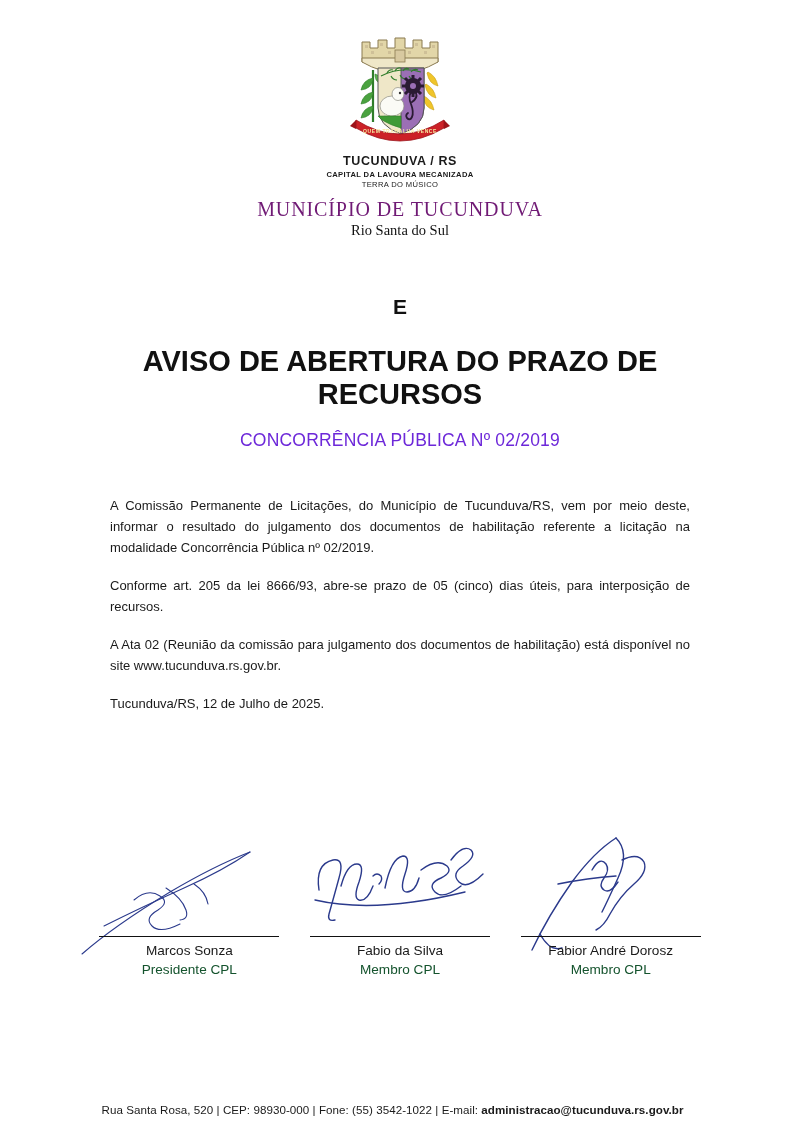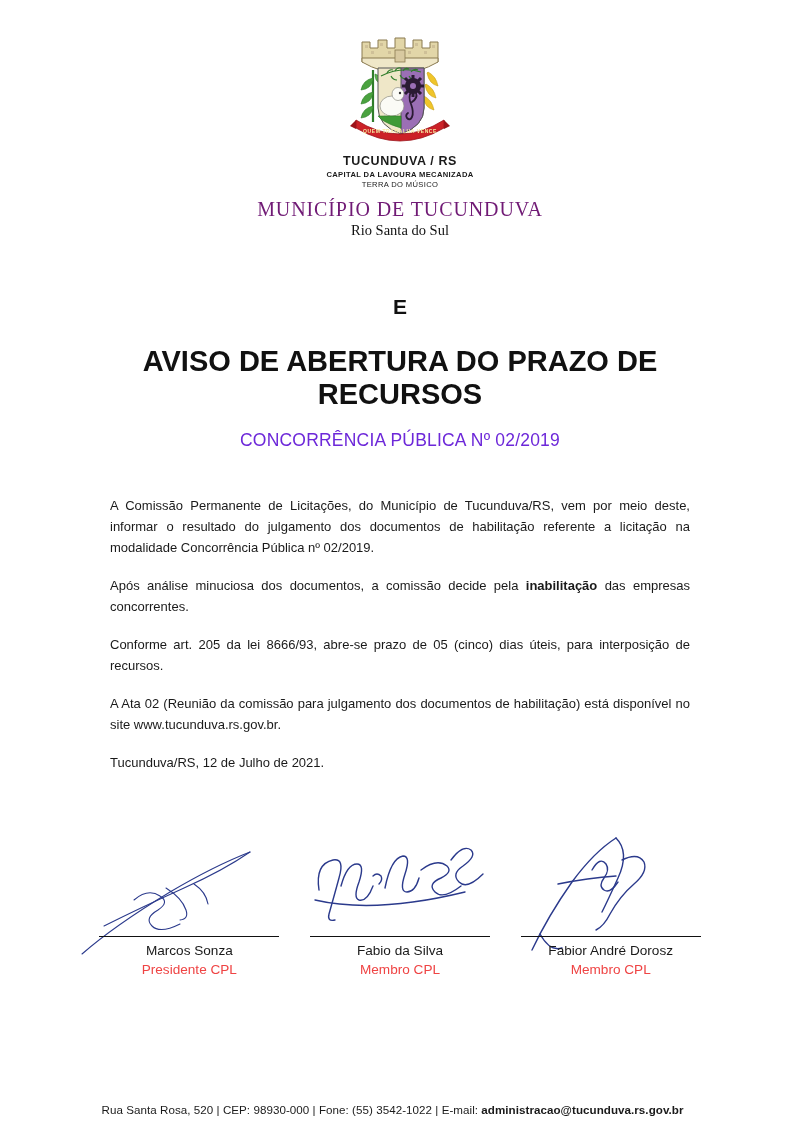--- a/index.html
+++ b/index.html
@@ -154,21 +154,21 @@
     position: relative;
     top: 60px;
     font-size: 13.6px;
     color: #1a1a1a;
     line-height: 1.42;
   }
   .sig-role {
     position: relative;
     top: 60px;
     font-size: 13.6px;
-    color: #ef4444;
+    color: #14532d;
     line-height: 1.42;
   }
 
   
   .footer {
     position: absolute;
     left: 0;
     right: 15px;
     bottom: 14px;
     text-align: center;
@@ -278,27 +278,24 @@
 
 <div class="titles">
   <div class="title-e">E</div>
   <div class="title-second">AVISO DE ABERTURA DO PRAZO DE RECURSOS</div>
   <div class="subtitle">CONCORRÊNCIA PÚBLICA Nº 02/2019</div>
 </div>
 
 <div class="body-block">
   <p class="para">A Comissão Permanente de Licitações, do Município de Tucunduva/RS, vem por meio deste, informar o resultado do julgamento dos documentos de habilitação referente a licitação na modalidade Concorrência Pública nº 02/2019.</p>
 
-  <p class="para">
-    <span>Após análise minuciosa dos documentos, a comissão decide pela </span><b>inabilitação</b><span> das empresas concorrentes.</span>
-  </p>
 
   <p class="para">Conforme art. 205 da lei 8666/93, abre-se prazo de 05 (cinco) dias úteis, para interposição de recursos.</p>
   <p class="para">A Ata 02 (Reunião da comissão para julgamento dos documentos de habilitação) está disponível no site www.tucunduva.rs.gov.br.</p>
-  <p class="para last-no-justify">Tucunduva/RS, 12 de Julho de 2021.</p>
+  <p class="para last-no-justify">Tucunduva/RS, 12 de Julho de 2025.</p>
 </div>
 
 <div class="signatures">
 
   <div class="sig-col">
     <svg class="sig-ink" viewBox="0 0 230 130">
       <g fill="none" stroke="#2b3a8c" stroke-width="1.1" stroke-linecap="round">
         <path d="M8 124 Q40 96 96 62 Q140 36 176 22"></path>
         <path d="M176 22 Q150 40 110 58 Q66 78 30 96"></path>
         <path d="M60 70 q14 -12 26 -4 q10 6 -2 14 q-14 8 -6 16 q8 8 28 -2"></path>

